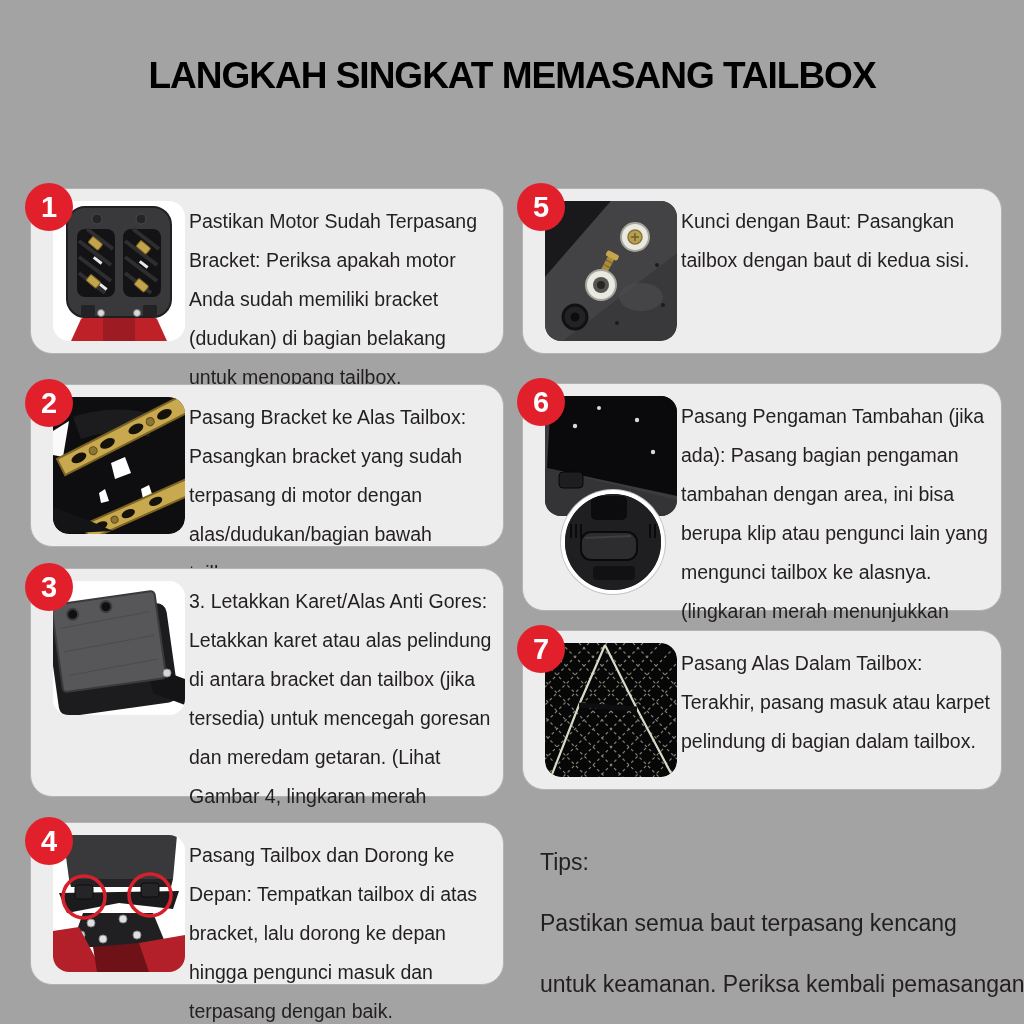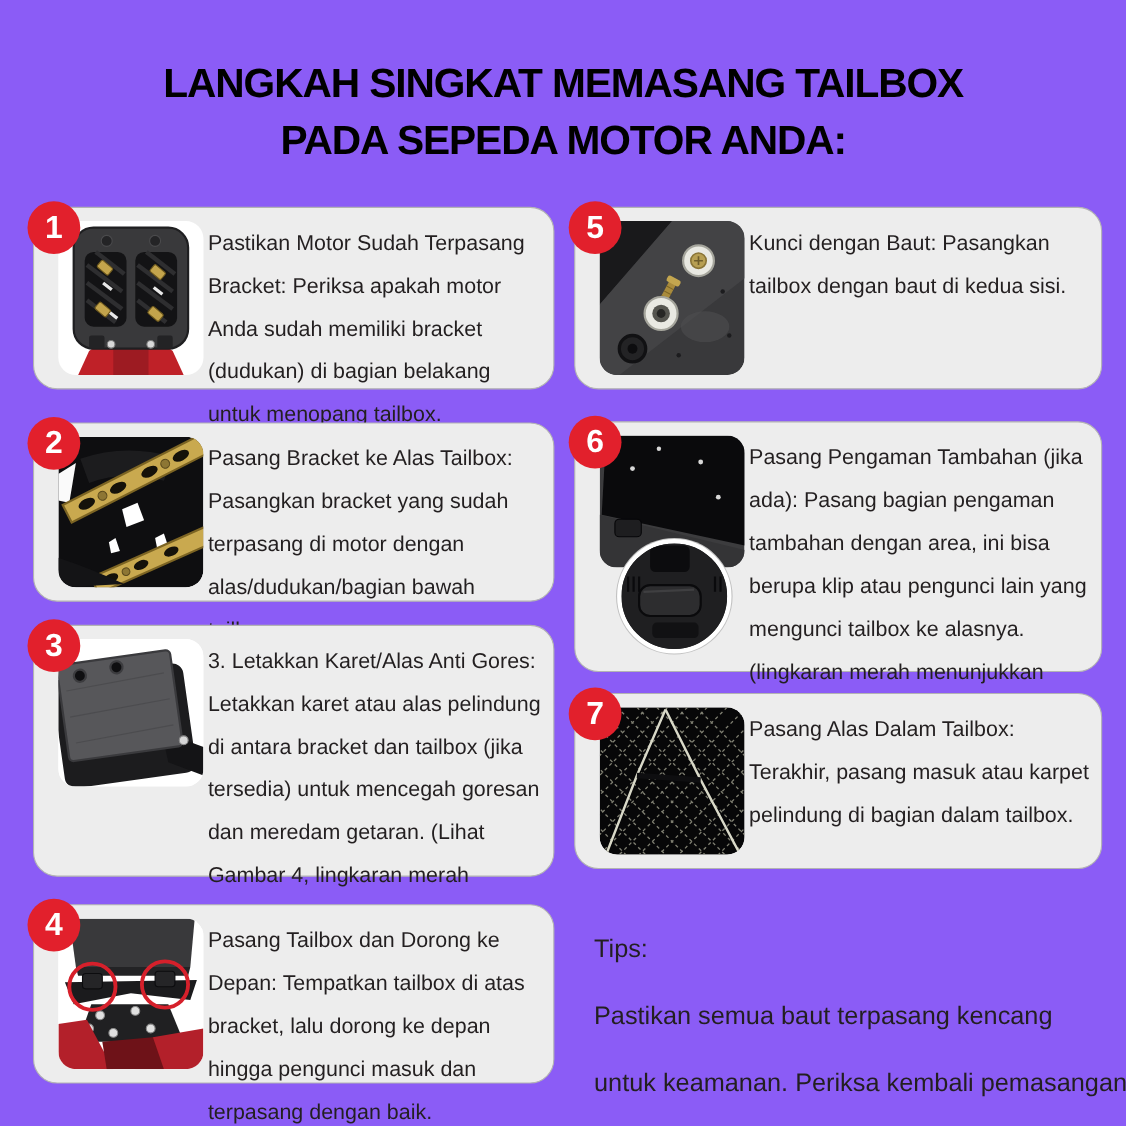--- a/index.html
+++ b/index.html
@@ -1,16 +1,16 @@
 <!DOCTYPE html>
 <html><head>
 <meta charset="utf-8">
 <style>
   html,body{margin:0;padding:0;background:#fff;}
-  #page{position:relative;width:1024px;height:1024px;background:#8b5cf6;overflow:hidden;
+  #page{position:relative;width:1024px;height:1024px;background:#a3a3a3;overflow:hidden;
         font-family:"Liberation Sans", sans-serif;color:#231f20;}
   .title{position:absolute;top:50px;left:0;width:1024px;text-align:center;
          font-weight:bold;font-size:37px;line-height:52px;letter-spacing:-1px;color:#000;}
   .card{position:absolute;background:#ededed;border:1px solid #b3b3b3;border-radius:22px;}
   .badge{position:absolute;left:-6px;top:-6px;width:48px;height:48px;border-radius:50%;
          background:#e2202c;color:#fff;font-size:29px;font-weight:600;
          display:flex;align-items:center;justify-content:center;z-index:3;}
   .tile{position:absolute;left:22px;top:12px;background:#fff;border-radius:16px;overflow:hidden;}
   .tile svg{display:block;}
   .step-text{position:absolute;left:158px;top:13px;right:11px;
@@ -20,21 +20,20 @@
   .tips{position:absolute;left:540px;top:848px;width:450px;font-size:23px;line-height:28px;}
   .tips .tip-line{white-space:nowrap;margin-top:33px;}
 </style>
 </head>
 <body>
 
 <div id="page">
 
   <div class="title">
     <div>LANGKAH SINGKAT MEMASANG TAILBOX</div>
-    <div>PADA SEPEDA MOTOR ANDA:</div>
   </div>
 
   <div class="card" style="left:30px;top:188px;width:472px;height:164px;">
     <div class="badge">1</div>
     <div class="tile" style="width:132px;height:140px;">
       <svg width="132" height="140" viewBox="0 0 132 140">
         <path d="M28 118 L52 100 L60 140 L18 140 Z" fill="#bf2128"></path>
         <path d="M104 118 L80 100 L72 140 L114 140 Z" fill="#bf2128"></path>
         <rect x="50" y="110" width="32" height="30" fill="#9d1b22"></rect>
         <rect x="14" y="6" width="104" height="110" rx="18" fill="#39393b" stroke="#1f1f21" stroke-width="2"></rect>

